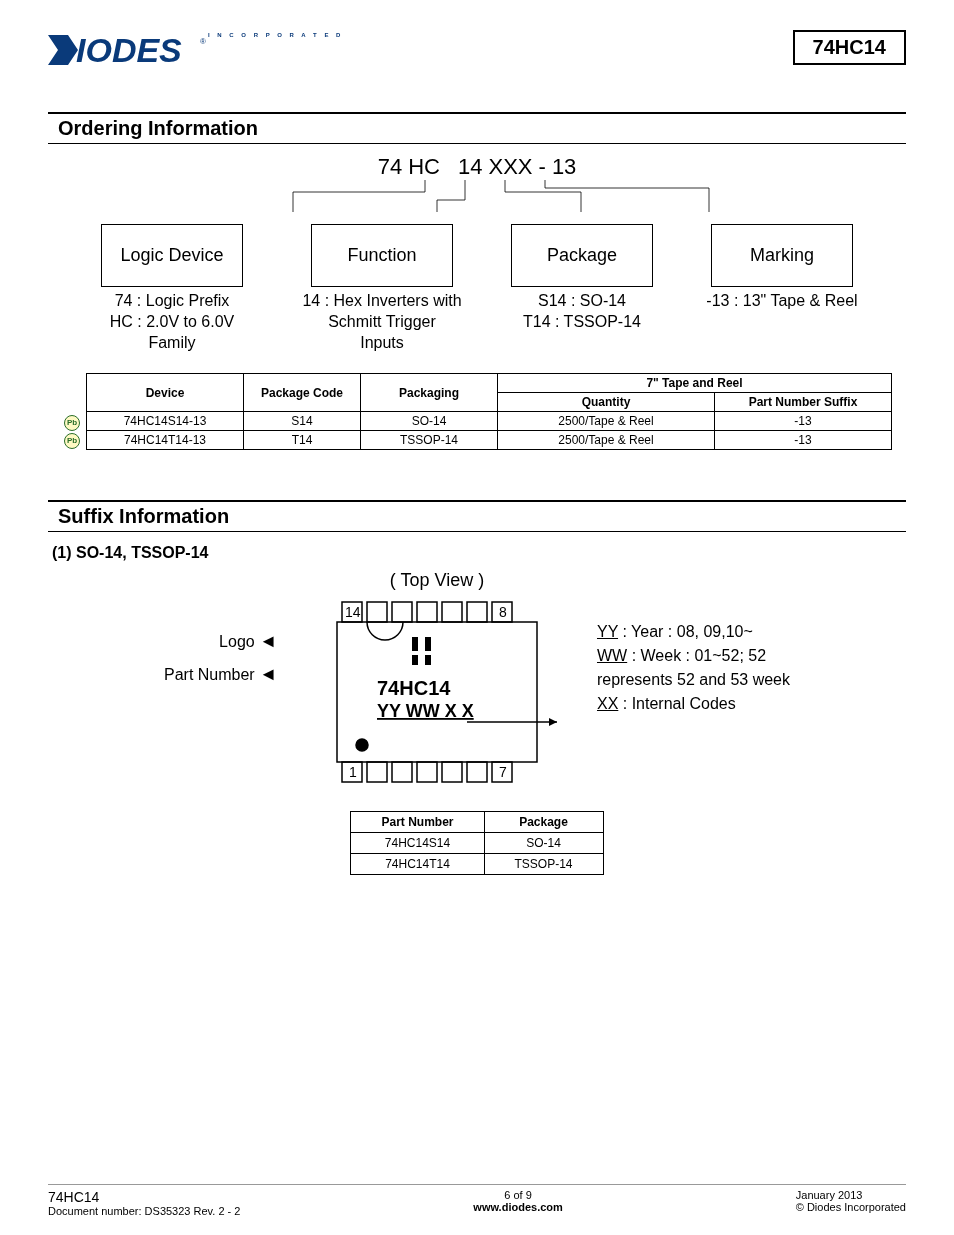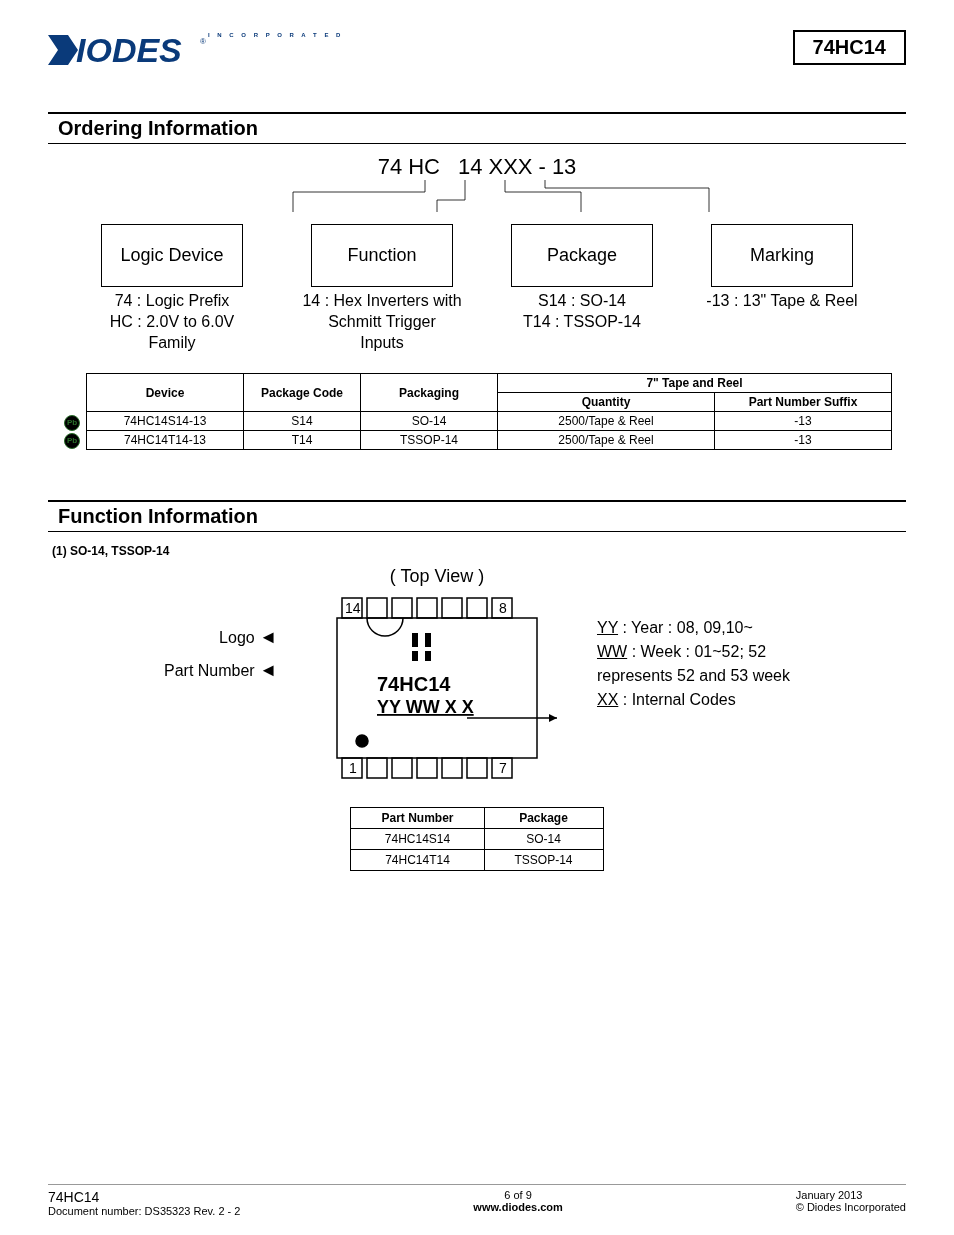--- a/index.html
+++ b/index.html
@@ -53,22 +53,22 @@
   .box-col.narrow { width:170px;}
   .box-label {
     border:1px solid #000; padding:20px 10px; font-size:18px; min-width:120px; text-align:center;
   }
   .box-desc { font-size:16px; text-align:center; margin-top:4px; line-height:1.3;}
   .svg-branches { width:700px; height:40px;}
   .order-table { border-collapse:collapse; margin: 15px auto 0 auto; font-size:12px;}
   .order-table th, .order-table td { border:1px solid #000; padding:2px 8px; text-align:center;}
   .order-table th { font-weight:bold;}
   .pb-badge-col { width:20px; font-size:8px; color:#2a6e2a; text-align:center; line-height:1;}
-  .pb-badge { display:inline-block; width:14px; height:14px; border-radius:50%; border:1px solid #2a6e2a; background:#000000; font-size:8px; line-height:13px; font-weight:bold;}
-  .sub-heading { font-size:12px; font-weight:bold; margin: 12px 0 8px 4px;}
+  .pb-badge { display:inline-block; width:14px; height:14px; border-radius:50%; border:1px solid #2a6e2a; background:#fef9c3; font-size:8px; line-height:13px; font-weight:bold;}
+  .sub-heading { font-size:16px; font-weight:bold; margin: 12px 0 8px 4px;}
   .marking-container { display:flex; justify-content:center; gap:30px; align-items:flex-start; margin-top:4px;}
   .marking-labels-right { font-size:16px; line-height:1.5; margin-top:50px;}
   .marking-labels-right .ul { text-decoration: underline;}
   .marking-labels-left { font-size:16px; line-height:1.8; text-align:right; margin-top:55px;}
   .marking-labels-left .arrow { font-size:18px;}
   .chip-svg-wrap { width:260px;}
   .top-view { text-align:center; font-size:18px; margin-bottom:6px;}
   .marking-table { border-collapse:collapse; margin: 20px auto 0 auto; font-size:12px;}
   .marking-table th, .marking-table td { border:1px solid #000; padding:3px 30px; text-align:center;}
   .marking-table th { font-weight:bold;}
@@ -173,21 +173,21 @@
         <td>TSSOP-14</td>
         <td>2500/Tape &amp; Reel</td>
         <td>-13</td>
       </tr>
     </tbody>
       </table>
   </div>
 
   <div style="height:50px;"></div>
 
-  <div class="section-title">Function Information</div>
+  <div class="section-title">Suffix Information</div>
   <div class="sub-heading">(1) SO-14, TSSOP-14</div>
 
   <div class="marking-container">
     <div class="marking-labels-left">
       <div><span>Logo</span> <span class="arrow">◄</span></div>
       <div><span>Part Number</span> <span class="arrow">◄</span></div>
     </div>
     <div class="chip-svg-wrap">
       <div class="top-view">( Top View )</div>
       <svg width="260" height="190" viewBox="0 0 260 190">

